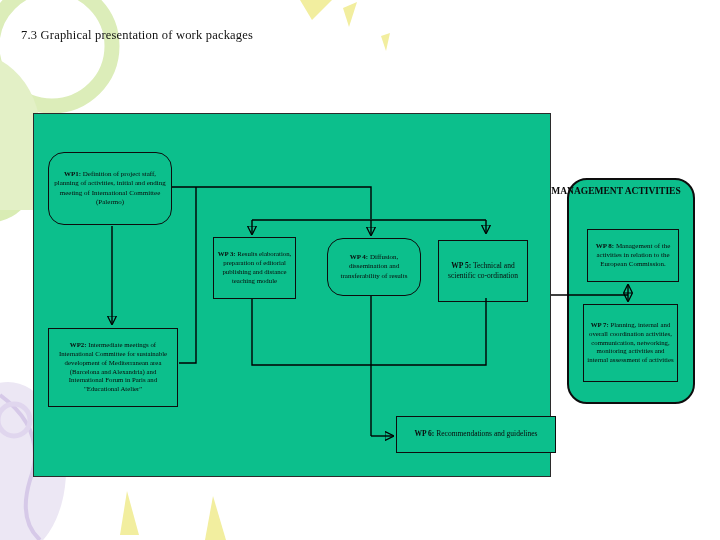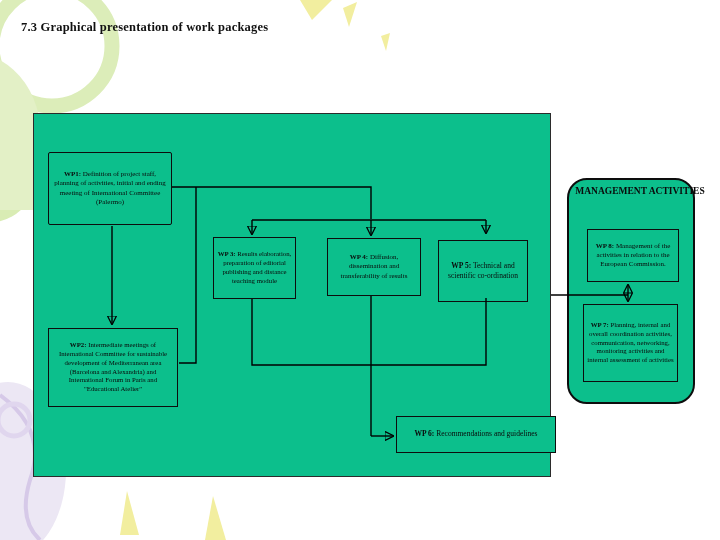--- a/index.html
+++ b/index.html
@@ -2,50 +2,50 @@
 <html><head>
 <meta charset="utf-8">
 <style>
   html,body{margin:0;padding:0;background:#fff;}
   .slide{
     position:relative;width:720px;height:540px;overflow:hidden;
     background:#ffffff;font-family:"Liberation Serif", serif;color:#000;
   }
   .deco{position:absolute;left:0;top:0;width:720px;height:540px;z-index:0;pointer-events:none;}
   .title{
-    position:absolute;left:21px;top:20px;z-index:3;margin:0;
-    font-size:12.5px;font-weight:bold;color:#111;letter-spacing:.2px;
+    position:absolute;left:21px;top:28px;z-index:3;margin:0;
+    font-size:12.5px;font-weight:normal;color:#111;letter-spacing:.2px;
   }
   .coop-panel{
     position:absolute;left:33px;top:113px;width:518px;height:364px;z-index:1;
     background:#0cbf8c;border:1px solid #2b2b2b;box-sizing:border-box;
   }
   .coop-header{
     position:absolute;left:415px;top:126px;width:112px;z-index:2;
     font-size:9.5px;font-weight:bold;line-height:1.3;letter-spacing:.2px;color:#0a0a0a;
   }
   .mgmt-panel{
     position:absolute;left:567px;top:178px;width:128px;height:226px;z-index:1;
     background:#0cbf8c;border:2px solid #0d0d0d;border-radius:20px;box-sizing:border-box;
   }
   .mgmt-header{
-    position:absolute;left:567px;top:186px;width:146px;z-index:2;text-align:center;
+    position:absolute;left:543px;top:186px;width:146px;z-index:2;text-align:center;
     font-size:9.5px;font-weight:bold;line-height:1.25;color:#0a0a0a;
   }
   .wpbox{
     position:absolute;z-index:3;box-sizing:border-box;
     background:#0cbf8c;border:1.2px solid #0d0d0d;
     display:flex;align-items:center;justify-content:center;
     text-align:center;padding:2px 3px;color:#0a0a0a;
   }
   .wpbox .wp-text{width:100%;}
-  .wp1{left:48px;top:152px;width:124px;height:73px;border-radius:2px;font-size:7px;line-height:1.3;}
+  .wp1{left:48px;top:152px;width:124px;height:73px;border-radius:16px;font-size:7px;line-height:1.3;}
   .wp2{left:48px;top:328px;width:130px;height:79px;font-size:6.8px;line-height:1.3;}
   .wp3{left:213px;top:237px;width:83px;height:62px;font-size:6.8px;line-height:1.3;}
-  .wp4{left:327px;top:238px;width:94px;height:58px;font-size:7px;line-height:1.35;}
+  .wp4{left:327px;top:238px;width:94px;height:58px;font-size:7px;line-height:1.35;border-radius:16px;}
   .wp5{left:438px;top:240px;width:90px;height:62px;font-size:7.5px;line-height:1.4;}
   .wp6{left:396px;top:416px;width:160px;height:37px;font-size:7.5px;line-height:1.4;}
   .wp8{left:587px;top:229px;width:92px;height:53px;font-size:7px;line-height:1.3;}
   .wp7{left:583px;top:304px;width:95px;height:78px;font-size:6.8px;line-height:1.3;}
   .connectors{position:absolute;left:0;top:0;width:720px;height:540px;z-index:4;pointer-events:none;}
   .connectors path,.connectors line{stroke:#000;stroke-width:1.4;fill:none;}
 </style>
 </head>
 <body>
 

